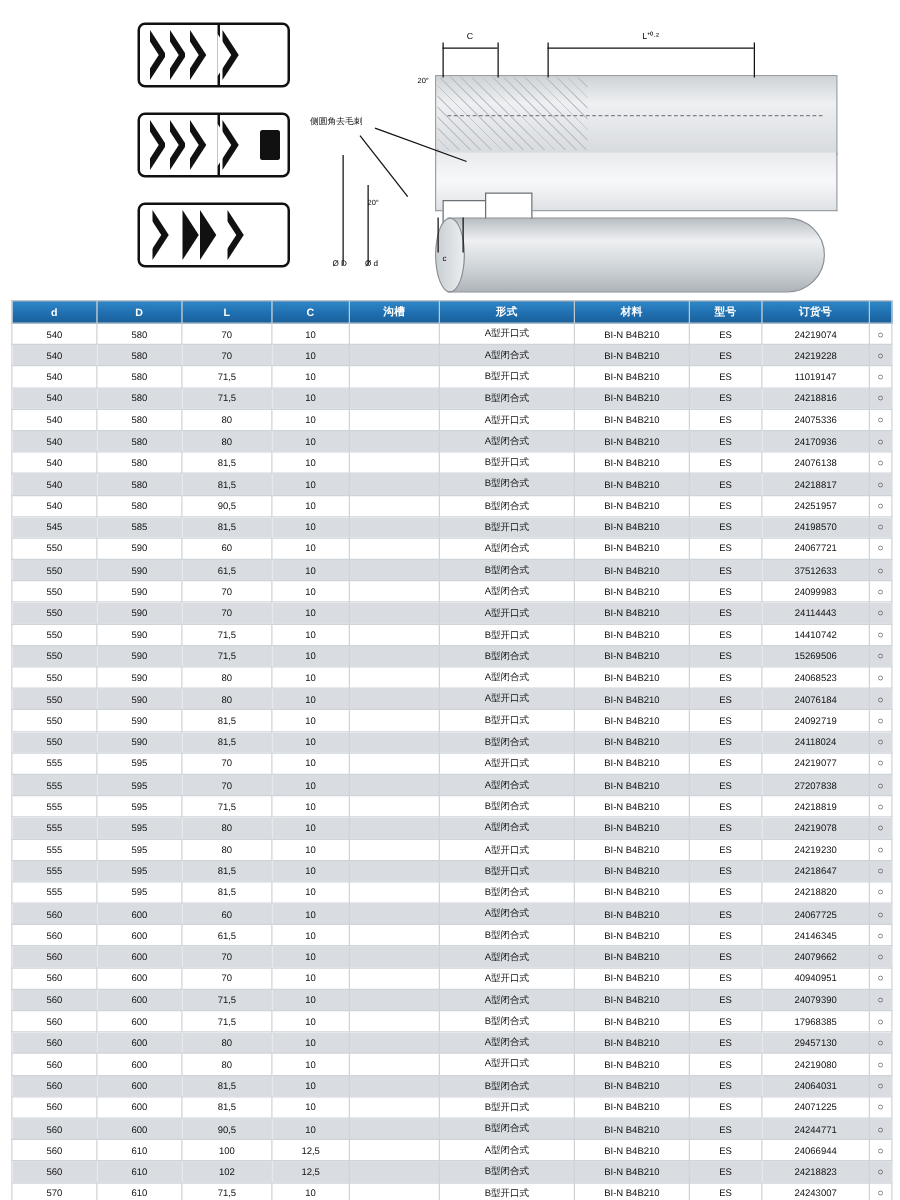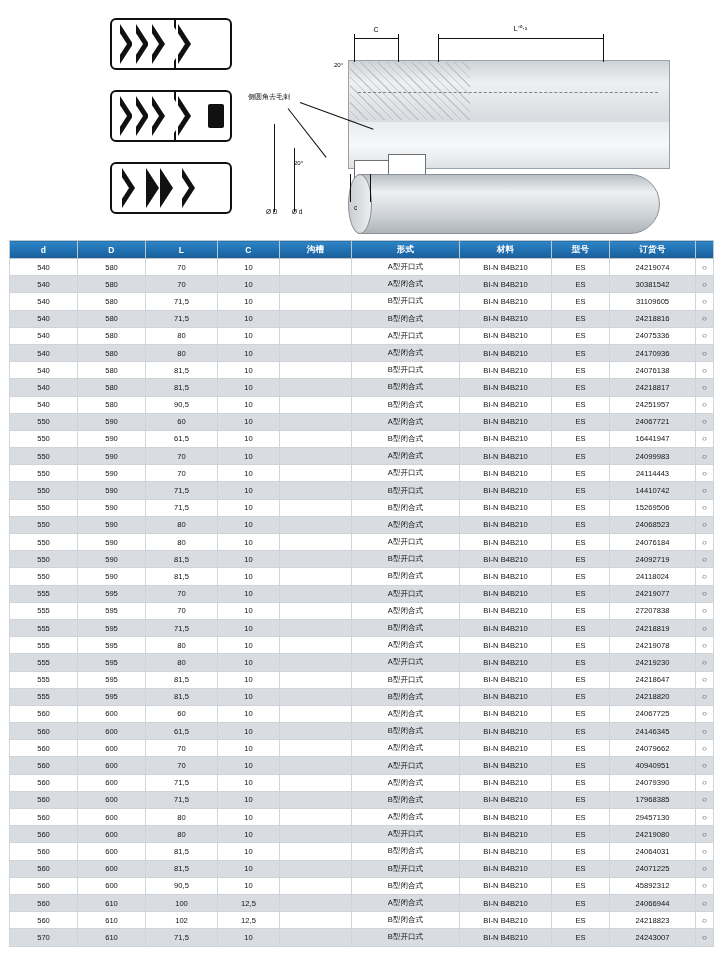--- a/index.html
+++ b/index.html
@@ -273,33 +273,33 @@
         </tr>
         <tr>
           <td>540</td>
           <td>580</td>
           <td>70</td>
           <td>10</td>
           <td></td>
           <td>A型闭合式</td>
           <td>BI-N B4B210</td>
           <td>ES</td>
-          <td>30381542</td>
+          <td>24219228</td>
           <td class="circle">○</td>
         </tr>
         <tr>
           <td>540</td>
           <td>580</td>
           <td>71,5</td>
           <td>10</td>
           <td></td>
           <td>B型开口式</td>
           <td>BI-N B4B210</td>
           <td>ES</td>
-          <td>31109605</td>
+          <td>11019147</td>
           <td class="circle">○</td>
         </tr>
         <tr>
           <td>540</td>
           <td>580</td>
           <td>71,5</td>
           <td>10</td>
           <td></td>
           <td>B型闭合式</td>
           <td>BI-N B4B210</td>
@@ -361,41 +361,53 @@
           <td>90,5</td>
           <td>10</td>
           <td></td>
           <td>B型闭合式</td>
           <td>BI-N B4B210</td>
           <td>ES</td>
           <td>24251957</td>
           <td class="circle">○</td>
         </tr>
         <tr>
+          <td>545</td>
+          <td>585</td>
+          <td>81,5</td>
+          <td>10</td>
+          <td></td>
+          <td>B型开口式</td>
+          <td>BI-N B4B210</td>
+          <td>ES</td>
+          <td>24198570</td>
+          <td class="circle">○</td>
+        </tr>
+        <tr>
           <td>550</td>
           <td>590</td>
           <td>60</td>
           <td>10</td>
           <td></td>
           <td>A型闭合式</td>
           <td>BI-N B4B210</td>
           <td>ES</td>
           <td>24067721</td>
           <td class="circle">○</td>
         </tr>
         <tr>
           <td>550</td>
           <td>590</td>
           <td>61,5</td>
           <td>10</td>
           <td></td>
           <td>B型闭合式</td>
           <td>BI-N B4B210</td>
           <td>ES</td>
-          <td>16441947</td>
+          <td>37512633</td>
           <td class="circle">○</td>
         </tr>
         <tr>
           <td>550</td>
           <td>590</td>
           <td>70</td>
           <td>10</td>
           <td></td>
           <td>A型闭合式</td>
           <td>BI-N B4B210</td>
@@ -693,21 +705,21 @@
         </tr>
         <tr>
           <td>560</td>
           <td>600</td>
           <td>90,5</td>
           <td>10</td>
           <td></td>
           <td>B型闭合式</td>
           <td>BI-N B4B210</td>
           <td>ES</td>
-          <td>45892312</td>
+          <td>24244771</td>
           <td class="circle">○</td>
         </tr>
         <tr>
           <td>560</td>
           <td>610</td>
           <td>100</td>
           <td>12,5</td>
           <td></td>
           <td>A型闭合式</td>
           <td>BI-N B4B210</td>

